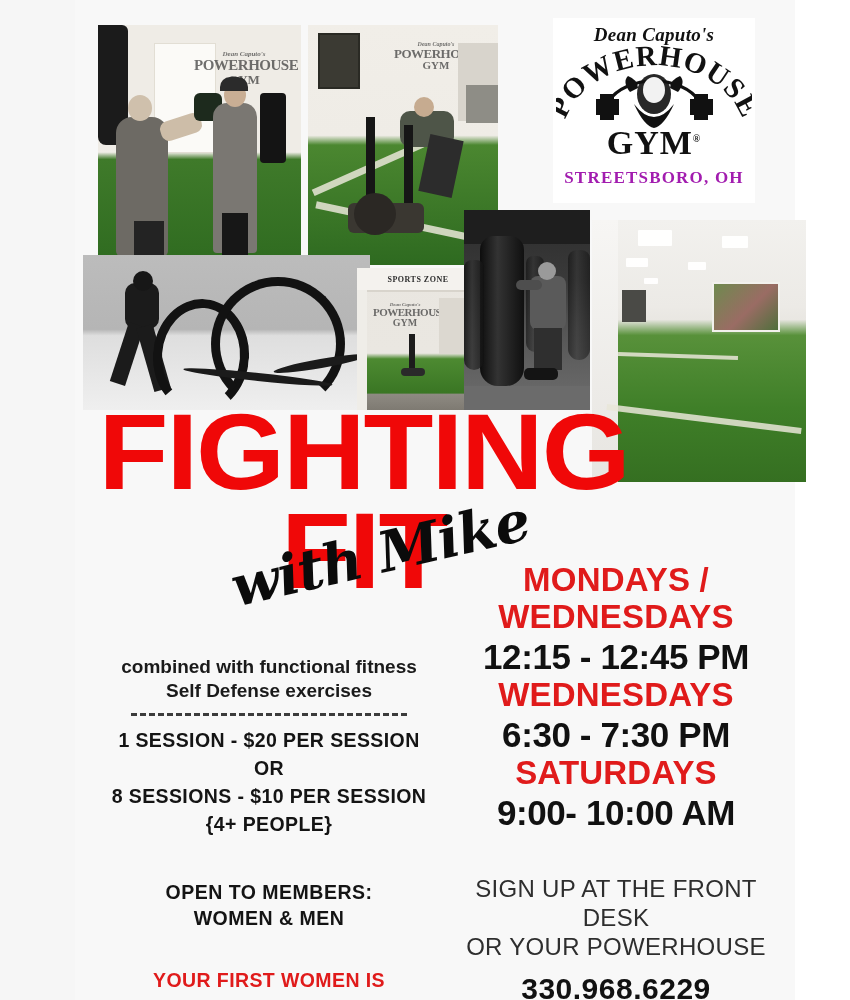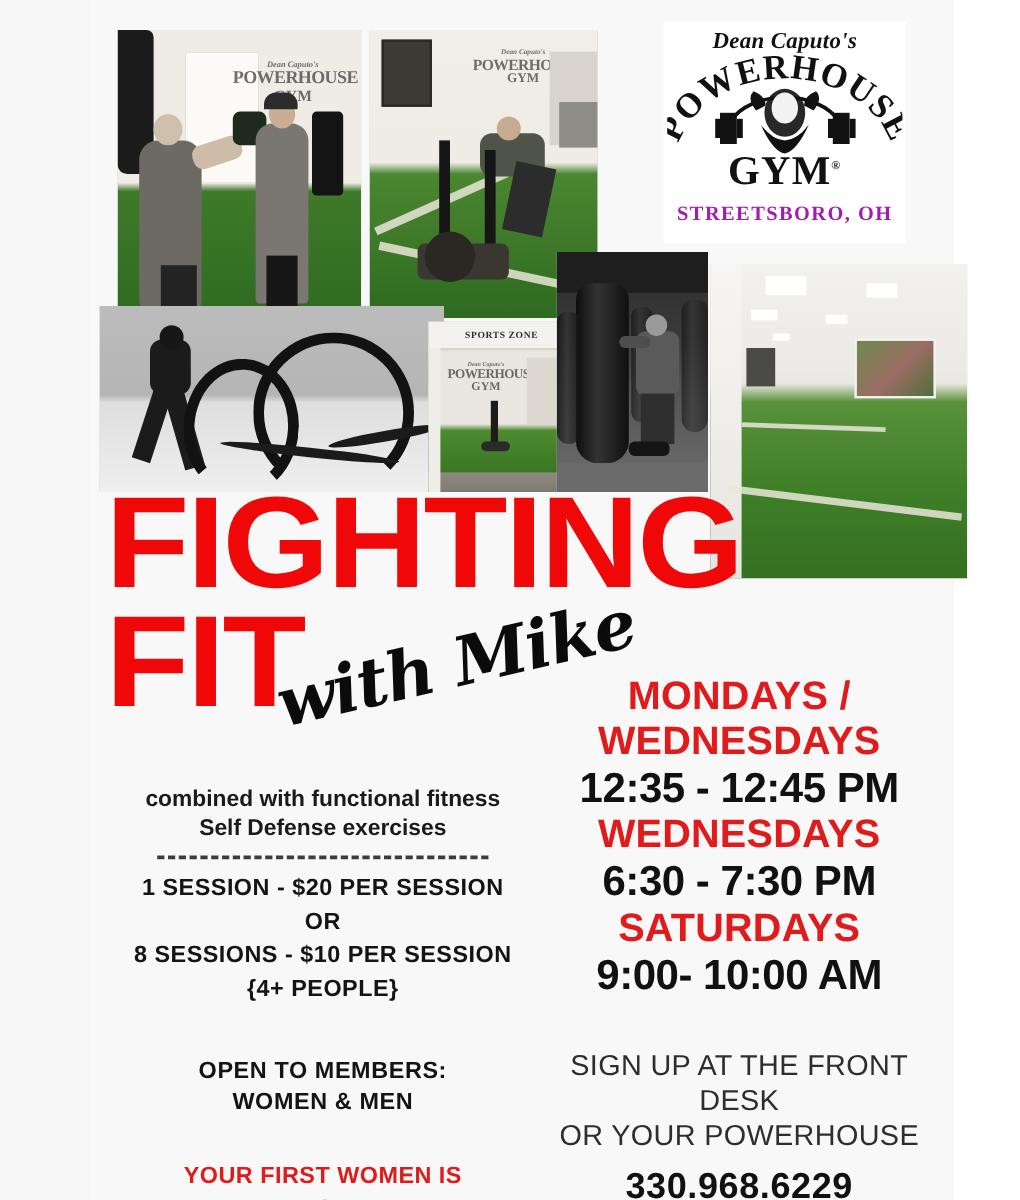--- a/index.html
+++ b/index.html
@@ -70,21 +70,21 @@
     letter-spacing:1px;color:#111;line-height:1;margin-top:-4px;
   }
   .logo-gym sup{font-size:10px;vertical-align:super;}
   .logo-city{
     font-family:"Liberation Serif", serif;font-weight:bold;font-size:17px;
     letter-spacing:1.2px;color:#a21caf;margin-top:8px;
   }
 
   
   .headline{
-    position:absolute;left:88px;top:408px;width:520px;
+    position:absolute;left:88px;top:408px;width:520px;text-align:center;
   }
   .hl1,.hl2{
     color:#F00808;font-weight:bold;line-height:.82;
     font-family:"Liberation Sans", sans-serif;
     letter-spacing:-2px;margin:0;
   }
   .hl1{font-size:108px;transform:scaleX(1.06);transform-origin:left center;}
   .hl2{font-size:108px;transform:scaleX(1.06);transform-origin:left center;margin-top:10px;}
   .withmike{
     position:absolute;left:228px;top:520px;
@@ -295,21 +295,21 @@
     <div class="freeline">
       <div>YOUR FIRST WOMEN IS</div>
       <div>ALWAYS FREE!</div>
     </div>
   </div>
 
   <div class="rightcol">
     <div>
       <div class="day">MONDAYS /</div>
       <div class="day">WEDNESDAYS</div>
-      <div class="time">12:35 - 12:45 PM</div>
+      <div class="time">12:15 - 12:45 PM</div>
     </div>
     <div>
       <div class="day">WEDNESDAYS</div>
       <div class="time">6:30 - 7:30 PM</div>
     </div>
     <div>
       <div class="day">SATURDAYS</div>
       <div class="time">9:00- 10:00 AM</div>
     </div>
     <div class="signup">

